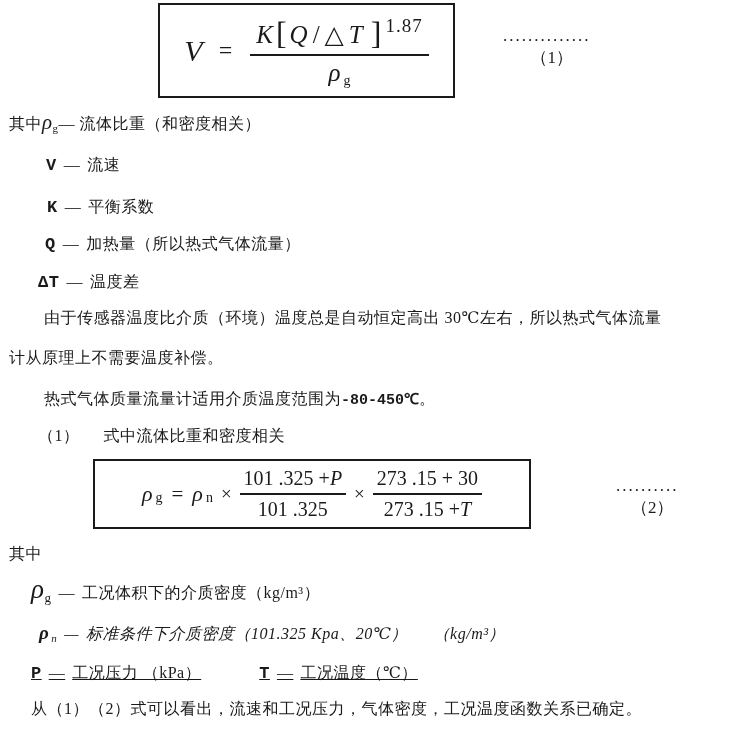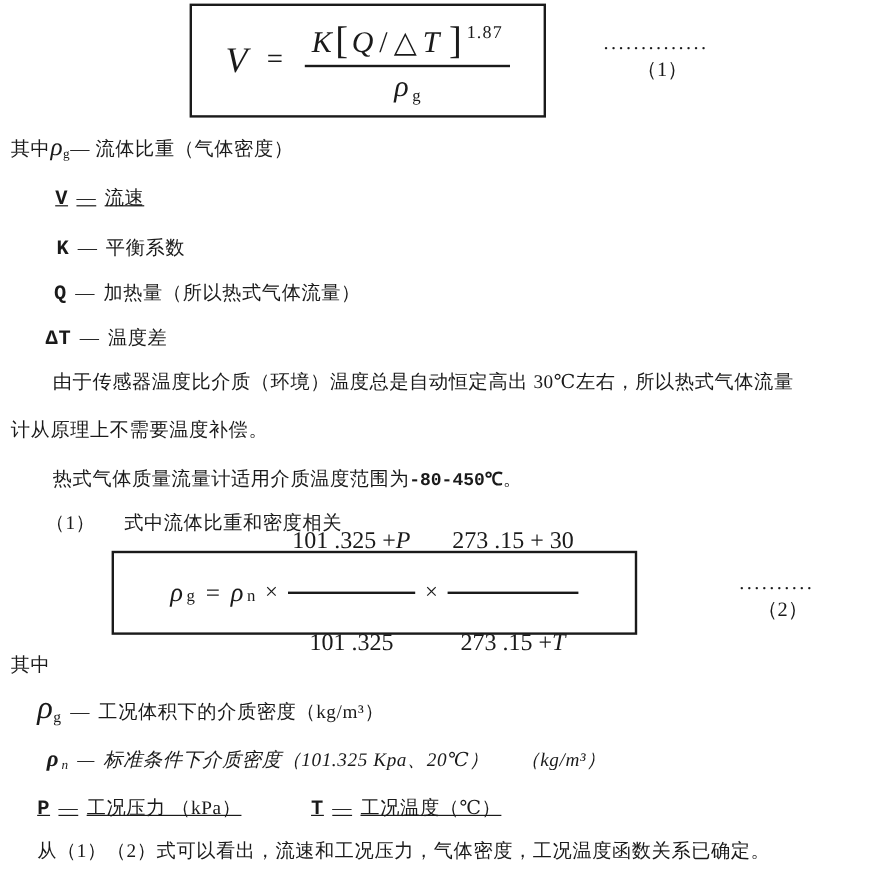--- a/index.html
+++ b/index.html
@@ -23,30 +23,30 @@
   .frac { display:inline-flex; flex-direction:column; align-items:center; vertical-align:middle; }
   .frac .bar { align-self:stretch; border-top:2px solid #1a1a1a; margin:3px 0; }
   .num, .den { display:flex; align-items:baseline; justify-content:center; }
 
   
   .f1-v { font-size:30px; font-style:italic; margin-right:16px; }
   .f1-eq { font-size:24px; margin-right:18px; }
   .f1 .num { font-size:25px; padding:0 6px; }
   .f1 .num .br { font-size:32px; font-weight:normal; position:relative; top:1px; padding:0 3px; }
   .f1 .num .sp { padding:0 5px; }
-  .f1 .exp { font-size:15px; position:relative; top:-11px; letter-spacing:1px; margin-left:1px; font-style:normal; }
+  .f1 .exp { font-size:19px; position:relative; top:-11px; letter-spacing:1px; margin-left:1px; font-style:normal; }
   .f1 .den { font-size:25px; font-style:italic; }
   .subs { font-size:14px; position:relative; top:4px; margin-left:3px; font-style:normal; }
 
   
   .f2 { display:flex; align-items:center; font-size:21px; }
   .f2 .rho { font-style:italic; font-size:22px; }
   .f2 .eq { margin:0 9px; }
   .f2 .times { margin:0 8px; font-size:19px; }
-  .f2 .frac { font-size:20px;gap:27px; }
+  .f2 .frac { font-size:20px; }
   .f2 .frac .num, .f2 .frac .den { padding:0 4px; }
   .f2 .var { font-style:italic; }
 
   
   .eqlabel { font-size:17px; }
   .eqlabel .dots { letter-spacing:2px; }
   .eqlabel .num { margin-left:10px; }
 
   
   .rho-inline { font-style:italic; font-size:21px; }
@@ -86,24 +86,24 @@
   </span>
 </div>
 
 <div class="abs eqlabel" style="left:503px; top:26px;">
   <span class="dots">..............</span>
   <span class="num">（1）</span>
 </div>
 
 <div class="abs cjk" style="left:9px; top:110px;">
   <span>其中</span><span class="rho-inline">ρ</span><span class="rho-inline-sub">g</span><span>—</span>
-  <span>流体比重（气体密度）</span>
+  <span>流体比重（和密度相关）</span>
 </div>
 
-<div class="abs cjk" style="left:46px; top:155px;text-decoration:underline;">
+<div class="abs cjk" style="left:46px; top:155px;">
   <span class="sym">V</span><span class="dash">—</span><span>流速</span>
 </div>
 <div class="abs cjk" style="left:47px; top:197px;">
   <span class="sym">K</span><span class="dash">—</span><span>平衡系数</span>
 </div>
 <div class="abs cjk" style="left:45px; top:234px;">
   <span class="sym">Q</span><span class="dash">—</span><span>加热量（所以热式气体流量）</span>
 </div>
 <div class="abs cjk" style="left:38px; top:272px;">
   <span class="sym">ΔT</span><span class="dash">—</span><span>温度差</span>

